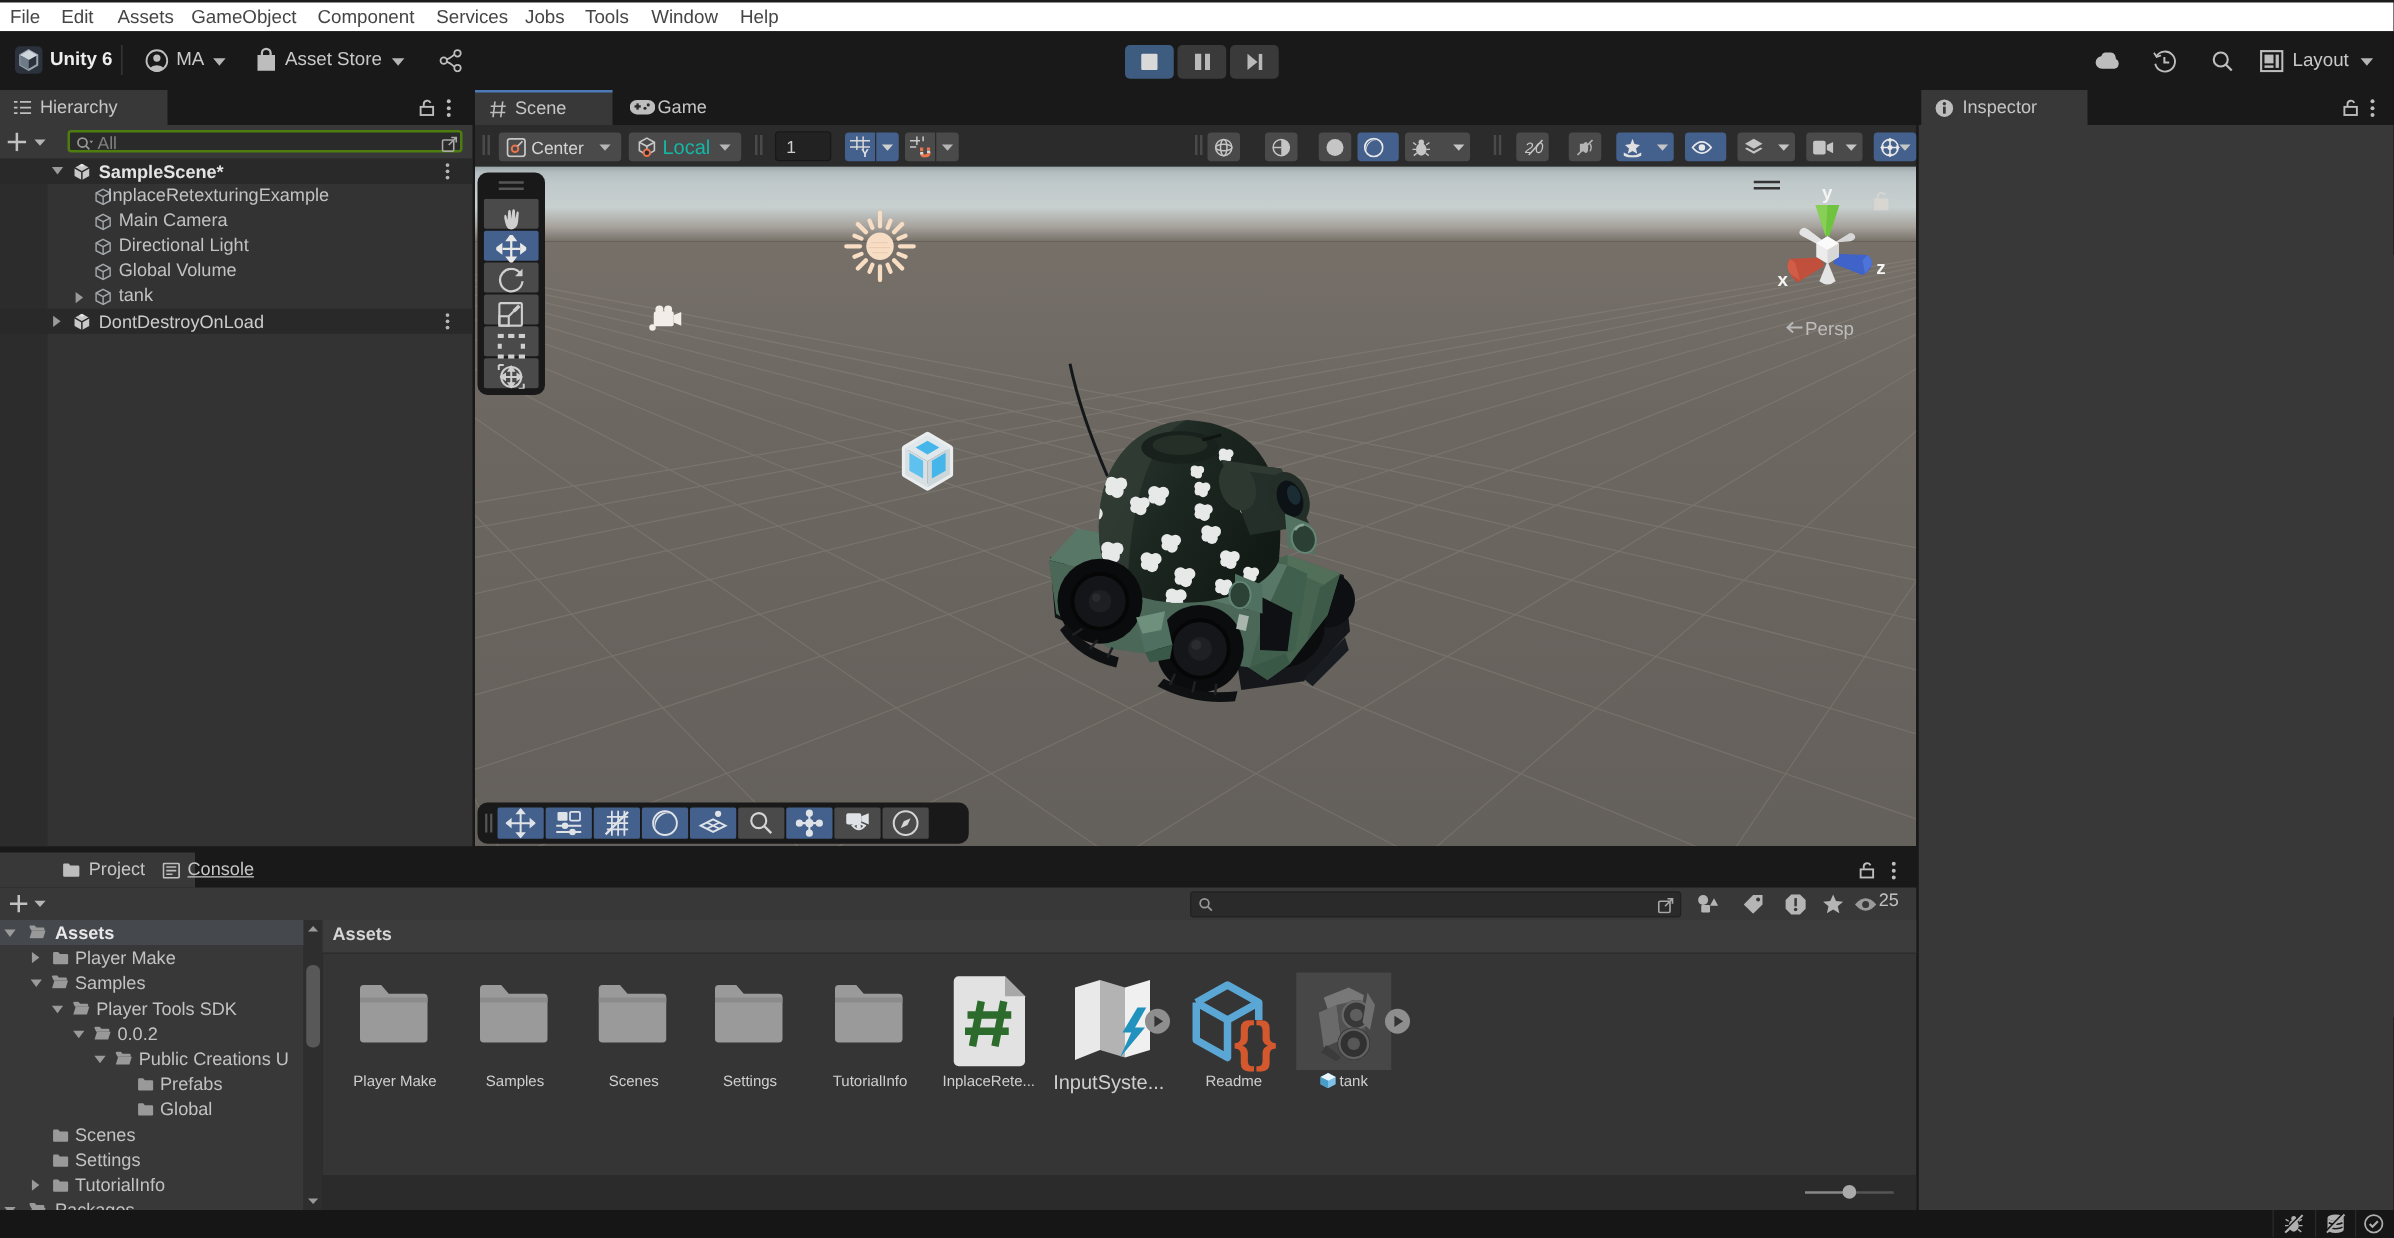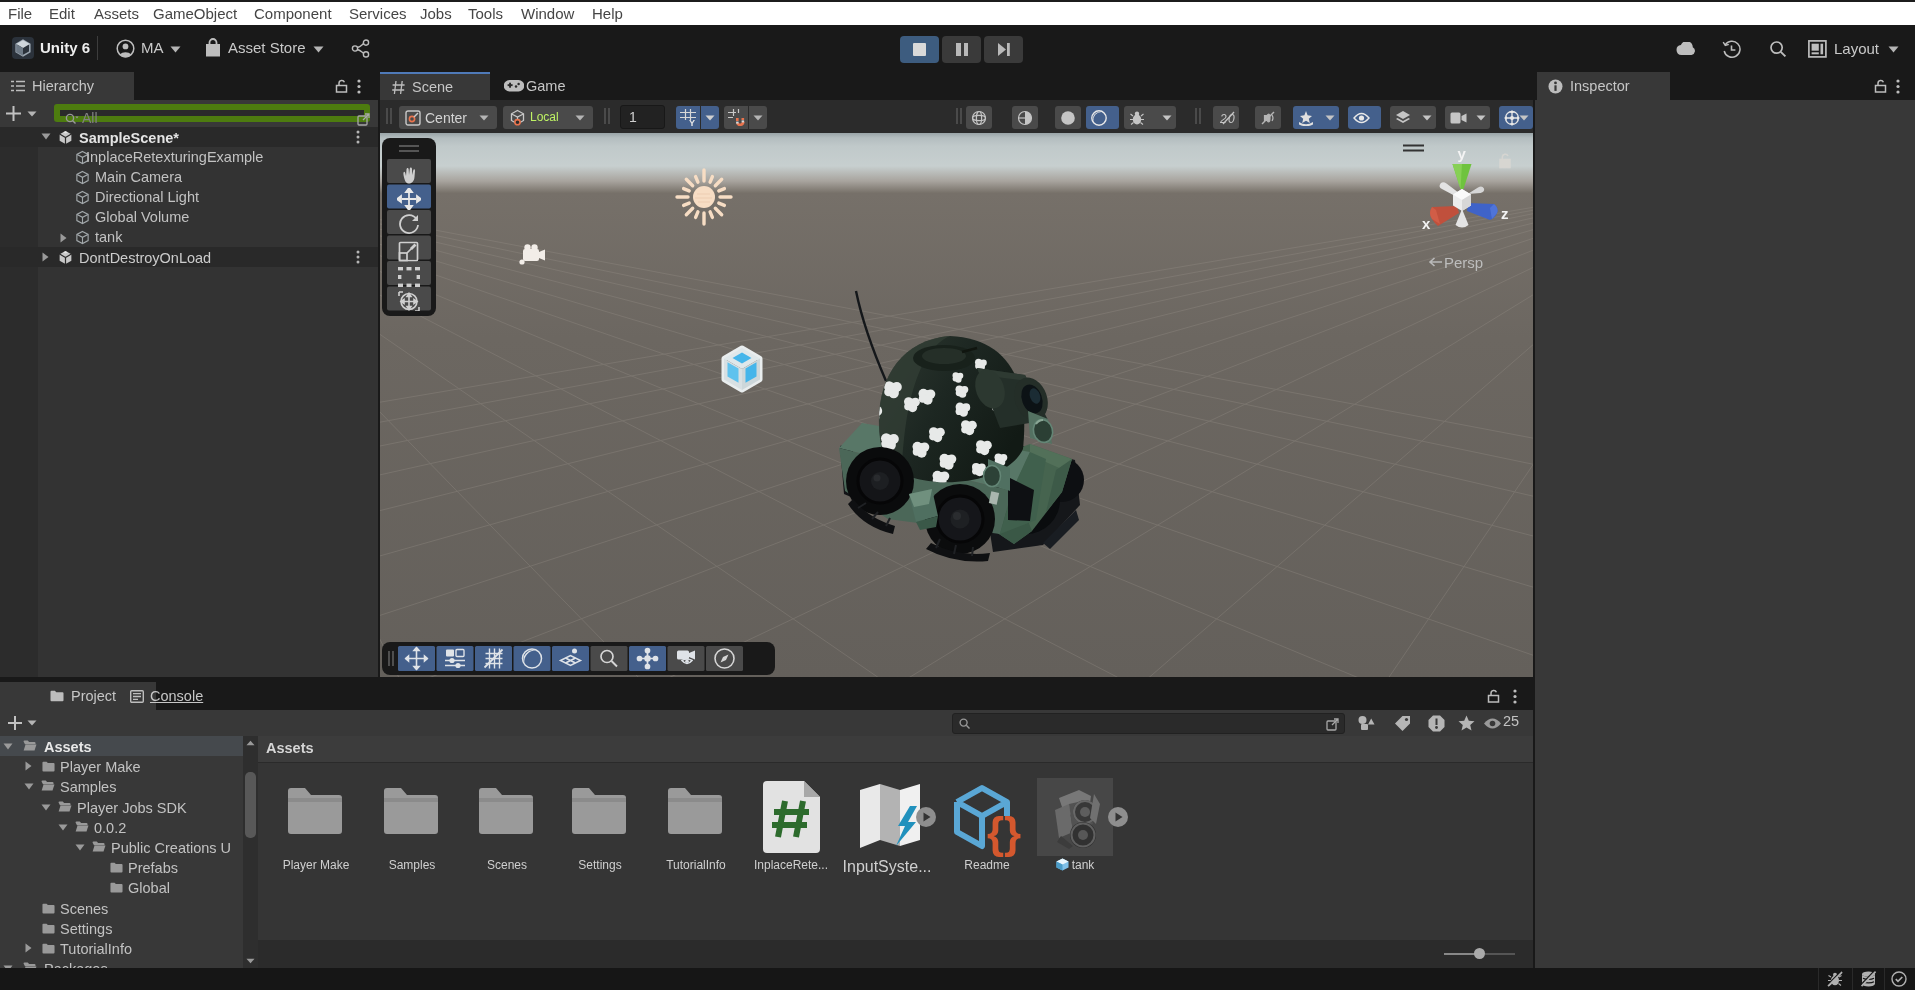--- a/index.html
+++ b/index.html
@@ -142,21 +142,21 @@
     </svg>
   </div>
 
   <div class="abs" style="left:0;top:28px;width:378px;height:27px;background:#383838;">
     <svg class="abs" style="left:6px;top:6px;" width="15" height="15" viewBox="0 0 15 15">
           <path d="M7.5 0 V15 M0 7.5 H15" stroke="#c2c2c2" stroke-width="2"></path>
         </svg>
     <svg class="abs" style="left:27px;top:11px;" width="10" height="6" viewBox="0 0 10 6">
           <path d="M0.5 0.5 L9.5 0.5 L5 5.5 Z" fill="#b5b5b5"></path>
         </svg>
-    <div class="abs" style="left:54px;top:4px;width:316px;height:18px;background:#2a2a2a;border:6px solid #4d7c0f;border-radius:3px;box-sizing:border-box;">
+    <div class="abs" style="left:54px;top:4px;width:316px;height:18px;background:#2a2a2a;border:2px solid #4d7c0f;border-radius:3px;box-sizing:border-box;">
       <svg class="abs" style="left:5px;top:3px;" width="14" height="12" viewBox="0 0 14 12">
         <circle cx="5" cy="5" r="3.6" fill="none" stroke="#989898" stroke-width="1.4"></circle>
         <path d="M7.7 7.7 L10.5 10.5" stroke="#989898" stroke-width="1.4"></path>
         <path d="M10.5 3.5 h3 l-1.5 2 z" fill="#989898"></path>
       </svg>
       <span class="abs" style="left:22px;top:0px;color:#818181;font-size:14px;">All</span>
       <svg class="abs" style="left:297px;top:2px;" width="14" height="14" viewBox="0 0 14 14">
         <g fill="none" stroke="#a8a8a8" stroke-width="1.3">
               <rect x="1" y="4" width="9" height="9" rx="1"></rect>
               <path d="M6 8 L12 2 M8 2 h4 v4"></path>
@@ -293,21 +293,21 @@
             <path d="M0.5 0.5 L9.5 0.5 L5 5.5 Z" fill="#b5b5b5"></path>
           </svg>
     </div>
 
     <div class="abs" style="left:123px;top:6px;width:90px;height:23px;background:#4a4a4a;border-radius:3px;">
       <svg class="abs" style="left:6px;top:3px;" width="17" height="17" viewBox="0 0 17 17">
         <path d="M8.5 1.5 L14.5 4.8 L14.5 11.5 L8.5 15 L2.5 11.5 L2.5 4.8 Z" fill="none" stroke="#c8c8c8" stroke-width="1.3"></path>
         <path d="M2.7 5 L8.5 8 L14.3 5 M8.5 8 L8.5 14.8" fill="none" stroke="#c8c8c8" stroke-width="1.3"></path>
         <circle cx="8.5" cy="13.2" r="2.6" fill="#2b2b2b" stroke="#e8734d" stroke-width="1.6"></circle>
       </svg>
-      <span class="abs" style="left:27px;top:3.5px;color:#bef264;font-size:12px;">Local</span>
+      <span class="abs" style="left:27px;top:3.5px;color:#14b8a6;font-size:16px;">Local</span>
       <svg class="abs" style="left:72px;top:9px;" width="10" height="6" viewBox="0 0 10 6">
             <path d="M0.5 0.5 L9.5 0.5 L5 5.5 Z" fill="#b5b5b5"></path>
           </svg>
     </div>
     <div class="abs" style="left:224px;top:8px;width:1.5px;height:16px;background:#4a4a4a;"></div>
     <div class="abs" style="left:228px;top:8px;width:1.5px;height:16px;background:#4a4a4a;"></div>
 
     <div class="abs" style="left:240px;top:5px;width:45px;height:24px;background:#222222;border:1px solid #181818;border-radius:3px;box-sizing:border-box;">
       <span class="abs" style="left:8px;top:3px;color:#cfcfcf;font-size:14px;">1</span>
     </div>
@@ -1053,21 +1053,21 @@
           <span class="abs" style="left:60px;top:3px;font-size:14.5px;white-space:nowrap;color:#c2c2c2;">Samples</span>
         </div>
     <div class="abs" style="left:0;top:60.6px;width:243px;height:20px;overflow:hidden;">
           <svg class="abs" style="left:41px;top:7px;" width="10" height="7" viewBox="0 0 10 7">
             <path d="M0.5 0.5 L9.5 0.5 L5 6.5 Z" fill="#9a9a9a"></path>
           </svg>
           <svg class="abs" style="left:58px;top:4px;" width="14" height="11" viewBox="0 0 14.5 11.5">
             <path d="M0.5 1.5 a1 1 0 0 1 1 -1 h3.4 l1.4 1.6 h5.7 a1 1 0 0 1 1 1 v1.4 h-11 Z" fill="#999999"></path>
             <path d="M2.6 4.6 h11.4 l-2 6.4 h-11.4 Z" fill="#999999"></path>
           </svg>
-          <span class="abs" style="left:77px;top:3px;font-size:14.5px;white-space:nowrap;color:#c2c2c2;">Player Jobs SDK</span>
+          <span class="abs" style="left:77px;top:3px;font-size:14.5px;white-space:nowrap;color:#c2c2c2;">Player Tools SDK</span>
         </div>
     <div class="abs" style="left:0;top:80.8px;width:243px;height:20px;overflow:hidden;">
           <svg class="abs" style="left:58px;top:7px;" width="10" height="7" viewBox="0 0 10 7">
             <path d="M0.5 0.5 L9.5 0.5 L5 6.5 Z" fill="#9a9a9a"></path>
           </svg>
           <svg class="abs" style="left:75px;top:4px;" width="14" height="11" viewBox="0 0 14.5 11.5">
             <path d="M0.5 1.5 a1 1 0 0 1 1 -1 h3.4 l1.4 1.6 h5.7 a1 1 0 0 1 1 1 v1.4 h-11 Z" fill="#999999"></path>
             <path d="M2.6 4.6 h11.4 l-2 6.4 h-11.4 Z" fill="#999999"></path>
           </svg>
           <span class="abs" style="left:94px;top:3px;font-size:14.5px;white-space:nowrap;color:#c2c2c2;">0.0.2</span>

